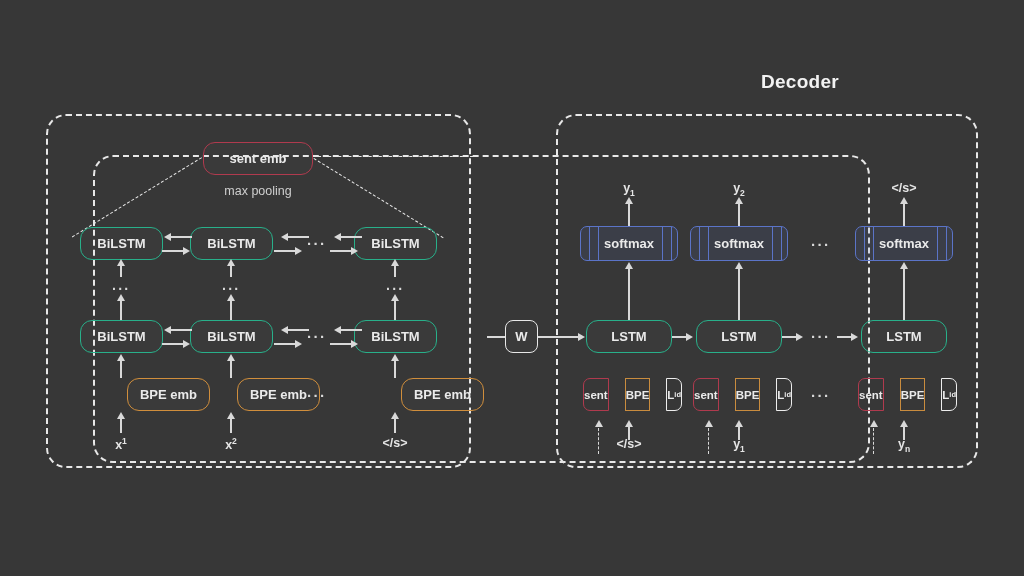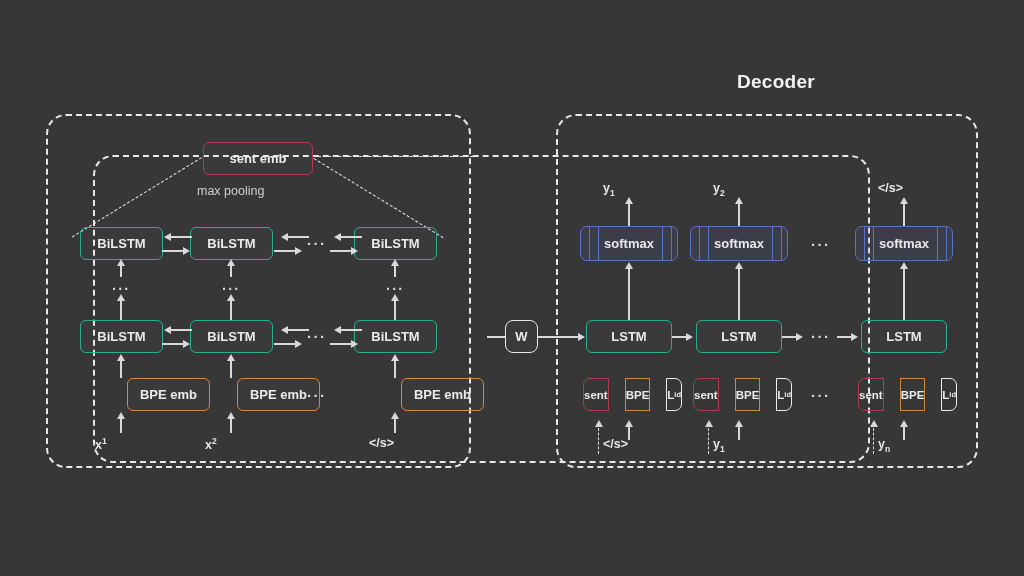--- a/index.html
+++ b/index.html
@@ -19,21 +19,21 @@
 
   
   .dashbox{
     position:absolute;border:2px dashed #e8e8e8;border-radius:20px;
     box-sizing:border-box;background:transparent;
   }
 
   
   .node{
     position:absolute;box-sizing:border-box;border:1.6px solid #888;
-    border-radius:6px;color:#eaeaea;font-size:13px;font-weight:bold;
+    border-radius:12px;color:#eaeaea;font-size:13px;font-weight:bold;
     display:flex;align-items:center;justify-content:center;white-space:nowrap;
     background:rgba(255,255,255,0.015);
   }
   .n-bilstm{border-color:#28b08a;border-width:1.8px;}
   .n-lstm{border-color:#28b08a;border-width:1.8px;}
   .n-bpe{border-color:#d08e3c;border-width:1.8px;margin-left:47px;}
   .n-sent{border-color:#b03a4e;border-width:1.8px;}
   .n-w{border-color:#e8e8e8;border-width:1.8px;border-radius:8px;}
 
   
@@ -70,40 +70,40 @@
   .dln{position:absolute;}
   .dln-v{border-left:1.6px dashed #d9d9d9;}
   .dln-h{border-top:1.8px dashed #e8e8e8;}
 
   
   .diag{position:absolute;transform-origin:0 0;border-top:1.8px dashed #e8e8e8;}
 
   
   .lbl{
     position:absolute;color:#e6e6e6;font-size:12.5px;font-weight:bold;
-    white-space:nowrap;
+    white-space:nowrap;text-align:center;
   }
   .lbl.plain{font-weight:normal;color:#cfcfcf;font-size:12.5px;}
   .lbl sup{font-size:8.5px;vertical-align:super;font-weight:bold;}
   .lbl sub{font-size:8.5px;vertical-align:sub;font-weight:bold;}
   .cell sub{font-size:7.5px;vertical-align:sub;}
 
   
   .ell{
     position:absolute;color:#d9d9d9;font-size:15px;font-weight:bold;
     letter-spacing:1.5px;line-height:1;white-space:nowrap;
   }
   .ell-v{font-size:14px;}
 </style>
 </head>
 <body>
 
 <div id="stage">
 
-  <div class="title" style="left:696px;top:71px;width:160px;">Decoder</div>
+  <div class="title" style="left:720px;top:71px;width:160px;">Decoder</div>
 
   <div class="dashbox" style="left:46px;top:114px;width:425px;height:354px;"></div>
   <div class="dashbox" style="left:93px;top:155px;width:777px;height:308px;"></div>
   <div class="dashbox" style="left:556px;top:114px;width:422px;height:354px;"></div>
 
   <div class="node n-sent" style="left:203px;top:142px;width:110px;height:33px;">sent emb</div>
   <div class="lbl plain" style="left:197px;top:184px;width:122px;">max pooling</div>
 
   <div class="diag" style="left:202px;top:158px;width:152px;transform:rotate(148.5deg);"></div>
   <div class="diag" style="left:314px;top:158px;width:152px;transform:rotate(31.5deg);"></div>

